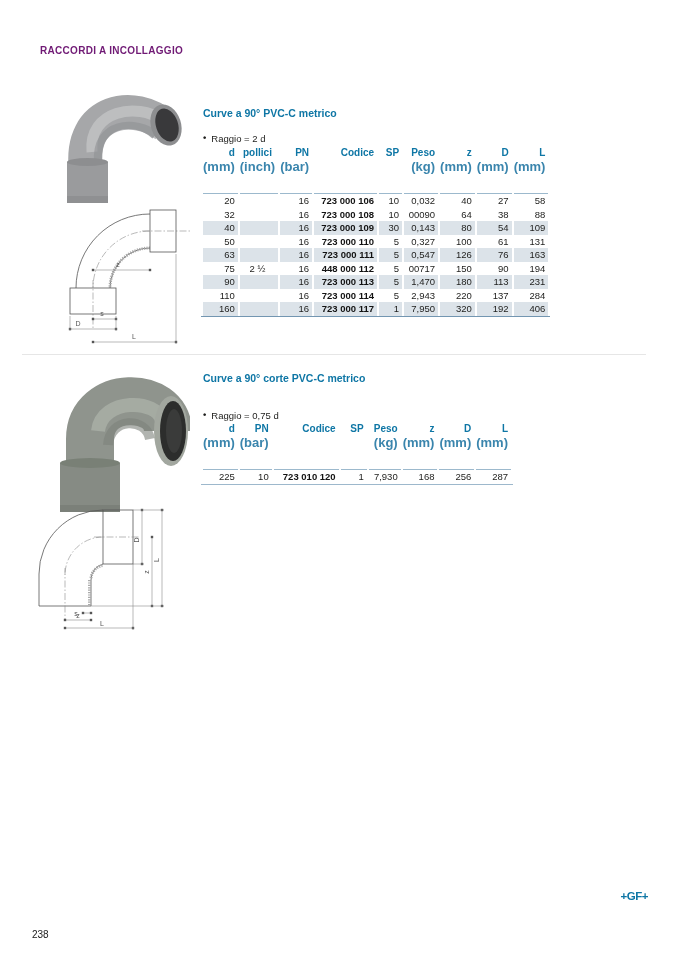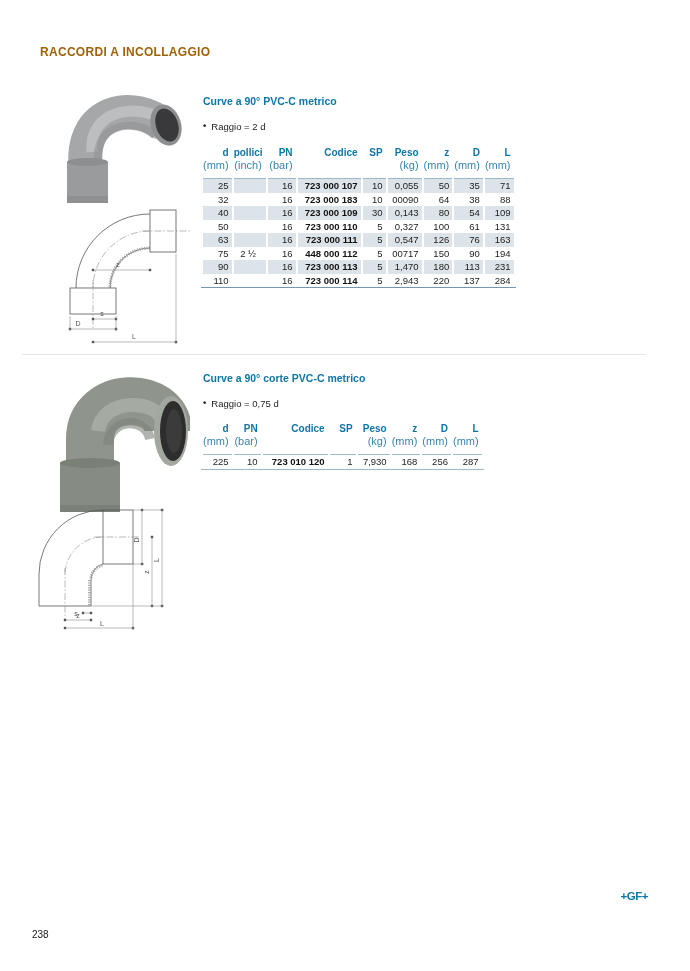--- a/index.html
+++ b/index.html
@@ -1,30 +1,30 @@
 <!DOCTYPE html>
 <html><head>
 <meta charset="utf-8">
 <style>
   html,body{margin:0;padding:0;background:#fff;}
   .page{position:relative;width:690px;height:971px;background:#ffffff;overflow:hidden;
         font-family:"Liberation Sans", sans-serif;color:#1d1d1b;}
-  .page-title{position:absolute;left:40px;top:45px;font-size:12px;font-weight:bold;
-        color:#a16207;letter-spacing:.3px;}
+  .page-title{position:absolute;left:40px;top:45px;font-size:10px;font-weight:bold;
+        color:#701a75;letter-spacing:.3px;}
   .sec-title{position:absolute;left:203px;font-size:10.5px;font-weight:bold;color:#0e76a5;}
-  .sec-note{position:absolute;left:203px;font-size:9.5px;color:#1d1d1b;}
+  .sec-note{position:absolute;left:203px;font-size:9.5px;color:#1d1d1b;margin-top:12px;}
   .sec-note .bullet{font-weight:bold;margin-right:5px;position:relative;top:-1px;}
   .tbl-wrap{position:absolute;left:201px;}
   .tbl-wrap.w1{top:144px;border-bottom:1px solid #7396b1;}
   .tbl-wrap.w2{top:420px;border-bottom:1px solid #9db8cc;}
   table{border-collapse:separate;border-spacing:2px 0;font-size:9.5px;}
   th,td{text-align:right;padding:0 3px 0 0;white-space:nowrap;}
   th.hl{font-size:10px;font-weight:bold;color:#0e76a5;padding-bottom:1px;vertical-align:bottom;height:14px;}
-  th.hu{font-size:11px;font-weight:normal;color:#3a85ad;border-bottom:1px solid #9cb9cd;
-        padding-bottom:7px;height:10px;vertical-align:bottom;}
+  th.hu{font-size:13px;font-weight:bold;color:#3a85ad;border-bottom:1px solid #9cb9cd;
+        padding-bottom:19px;height:10px;vertical-align:bottom;}
   td{height:13.5px;color:#1d1d1b;}
   td.codice{font-weight:bold;color:#121212;}
   tr.shade td{background:#dce3e9;}
   .t1 th:nth-child(1),.t1 td:nth-child(1){width:22px;}
   .t1 th:nth-child(2),.t1 td:nth-child(2){width:25px;text-align:center;}
   .t1 th:nth-child(3),.t1 td:nth-child(3){width:25px;}
   .t1 th:nth-child(4),.t1 td:nth-child(4){width:60px;}
   .t1 th:nth-child(5),.t1 td:nth-child(5){width:20px;}
   .t1 th:nth-child(6),.t1 td:nth-child(6){width:31px;}
   .t1 th:nth-child(7),.t1 td:nth-child(7){width:25px;}
@@ -95,21 +95,21 @@
 
     <line class="dwg-dim" x1="55" y1="136" x2="138" y2="136"></line>
     <rect class="dim-end" x="53.8" y="134.8" width="2.4" height="2.4"></rect>
       <rect class="dim-end" x="136.8" y="134.8" width="2.4" height="2.4"></rect>
     <line class="dwg-dim" x1="138" y1="48" x2="138" y2="138"></line>
     <line class="dwg-dim" x1="32" y1="110" x2="32" y2="125"></line>
     <line class="dwg-dim" x1="78" y1="110" x2="78" y2="125"></line>
     <text class="dwg-txt" x="96" y="133" text-anchor="middle">L</text>
   </svg>
 
-  <div class="sec-title" style="top:95px;">Curve a 90° PVC-C metrico</div>
+  <div class="sec-title" style="top:107px;">Curve a 90° PVC-C metrico</div>
   <div class="sec-note" style="top:121px;">
     <span class="bullet">•</span><span>Raggio = 2 d</span>
   </div>
   <div class="tbl-wrap w1">
     <table class="t1">
         <thead>
           <tr>
             <th class="hl">d</th>
             <th class="hl">pollici</th>
             <th class="hl">PN</th>
@@ -126,36 +126,36 @@
             <th class="hu">(bar)</th>
             <th class="hu"></th>
             <th class="hu"></th>
             <th class="hu">(kg)</th>
             <th class="hu">(mm)</th>
             <th class="hu">(mm)</th>
             <th class="hu">(mm)</th>
           </tr>
         </thead>
         <tbody>
-          <tr class="shade">
-            <td>25</td>
-            <td></td>
-            <td>16</td>
-            <td class="codice">723 000 107</td>
+          <tr>
+            <td>20</td>
+            <td></td>
+            <td>16</td>
+            <td class="codice">723 000 106</td>
             <td>10</td>
-            <td>0,055</td>
-            <td>50</td>
-            <td>35</td>
-            <td>71</td>
+            <td>0,032</td>
+            <td>40</td>
+            <td>27</td>
+            <td>58</td>
           </tr>
           <tr>
             <td>32</td>
             <td></td>
             <td>16</td>
-            <td class="codice">723 000 183</td>
+            <td class="codice">723 000 108</td>
             <td>10</td>
             <td>00090</td>
             <td>64</td>
             <td>38</td>
             <td>88</td>
           </tr>
           <tr class="shade">
             <td>40</td>
             <td></td>
             <td>16</td>
@@ -213,20 +213,31 @@
           <tr>
             <td>110</td>
             <td></td>
             <td>16</td>
             <td class="codice">723 000 114</td>
             <td>5</td>
             <td>2,943</td>
             <td>220</td>
             <td>137</td>
             <td>284</td>
+          </tr>
+          <tr class="shade">
+            <td>160</td>
+            <td></td>
+            <td>16</td>
+            <td class="codice">723 000 117</td>
+            <td>1</td>
+            <td>7,950</td>
+            <td>320</td>
+            <td>192</td>
+            <td>406</td>
           </tr>
         </tbody>
       </table>
   </div>
 
   <div class="separator"></div>
 
   <svg class="photo" style="left:38px;top:369px;" width="152" height="145" viewBox="0 0 152 145">
     <path d="M 130 62 C 130 22, 52 20, 52 70 L 52 98" stroke="#8f948d" stroke-width="48" fill="none"></path>
     <path d="M 124 52 C 120 30, 64 28, 60 62" stroke="#aab0a7" stroke-width="14" fill="none" opacity="0.8"></path>

